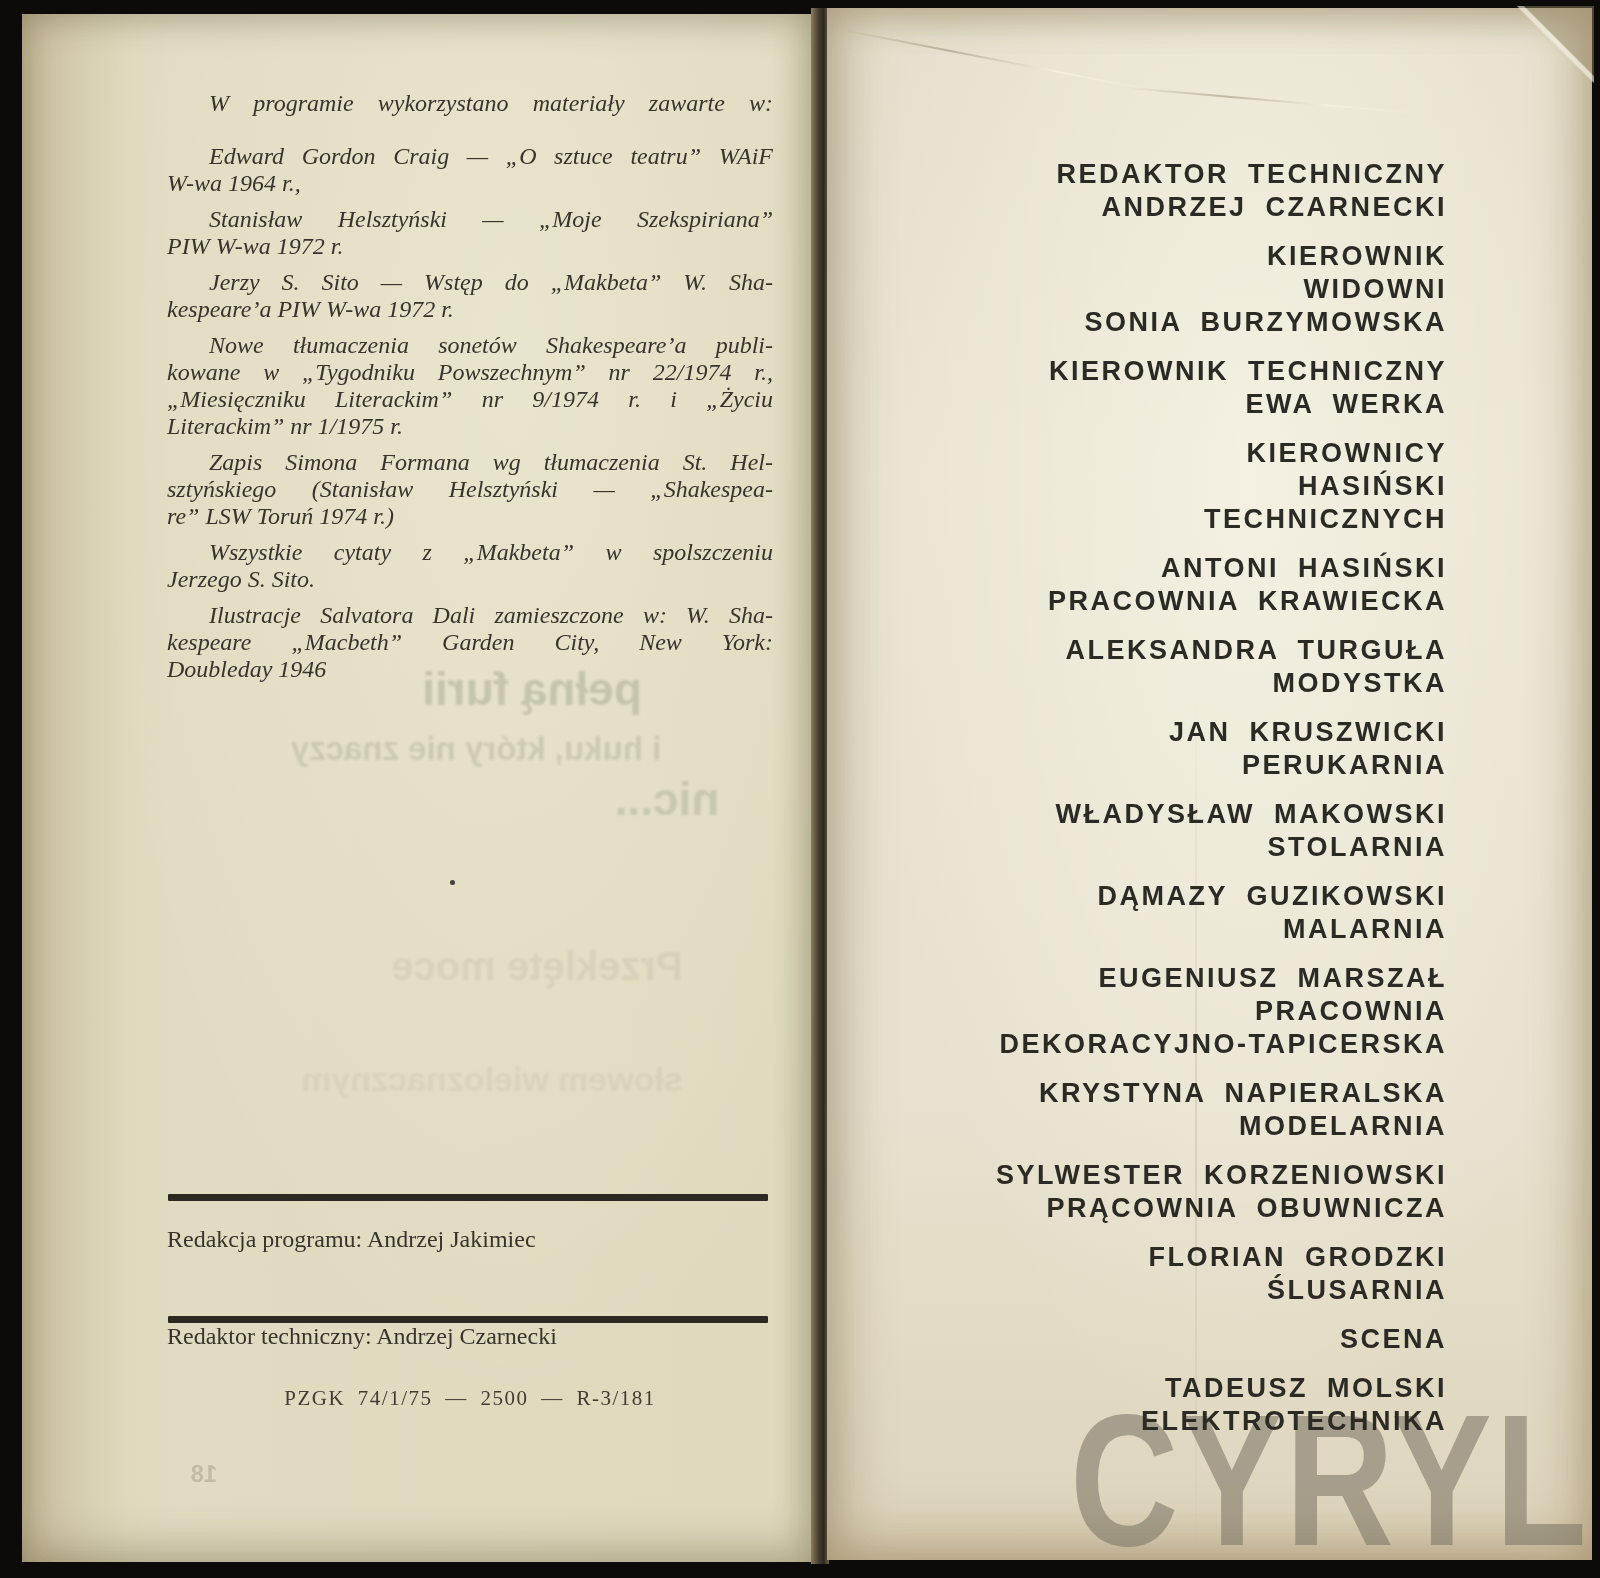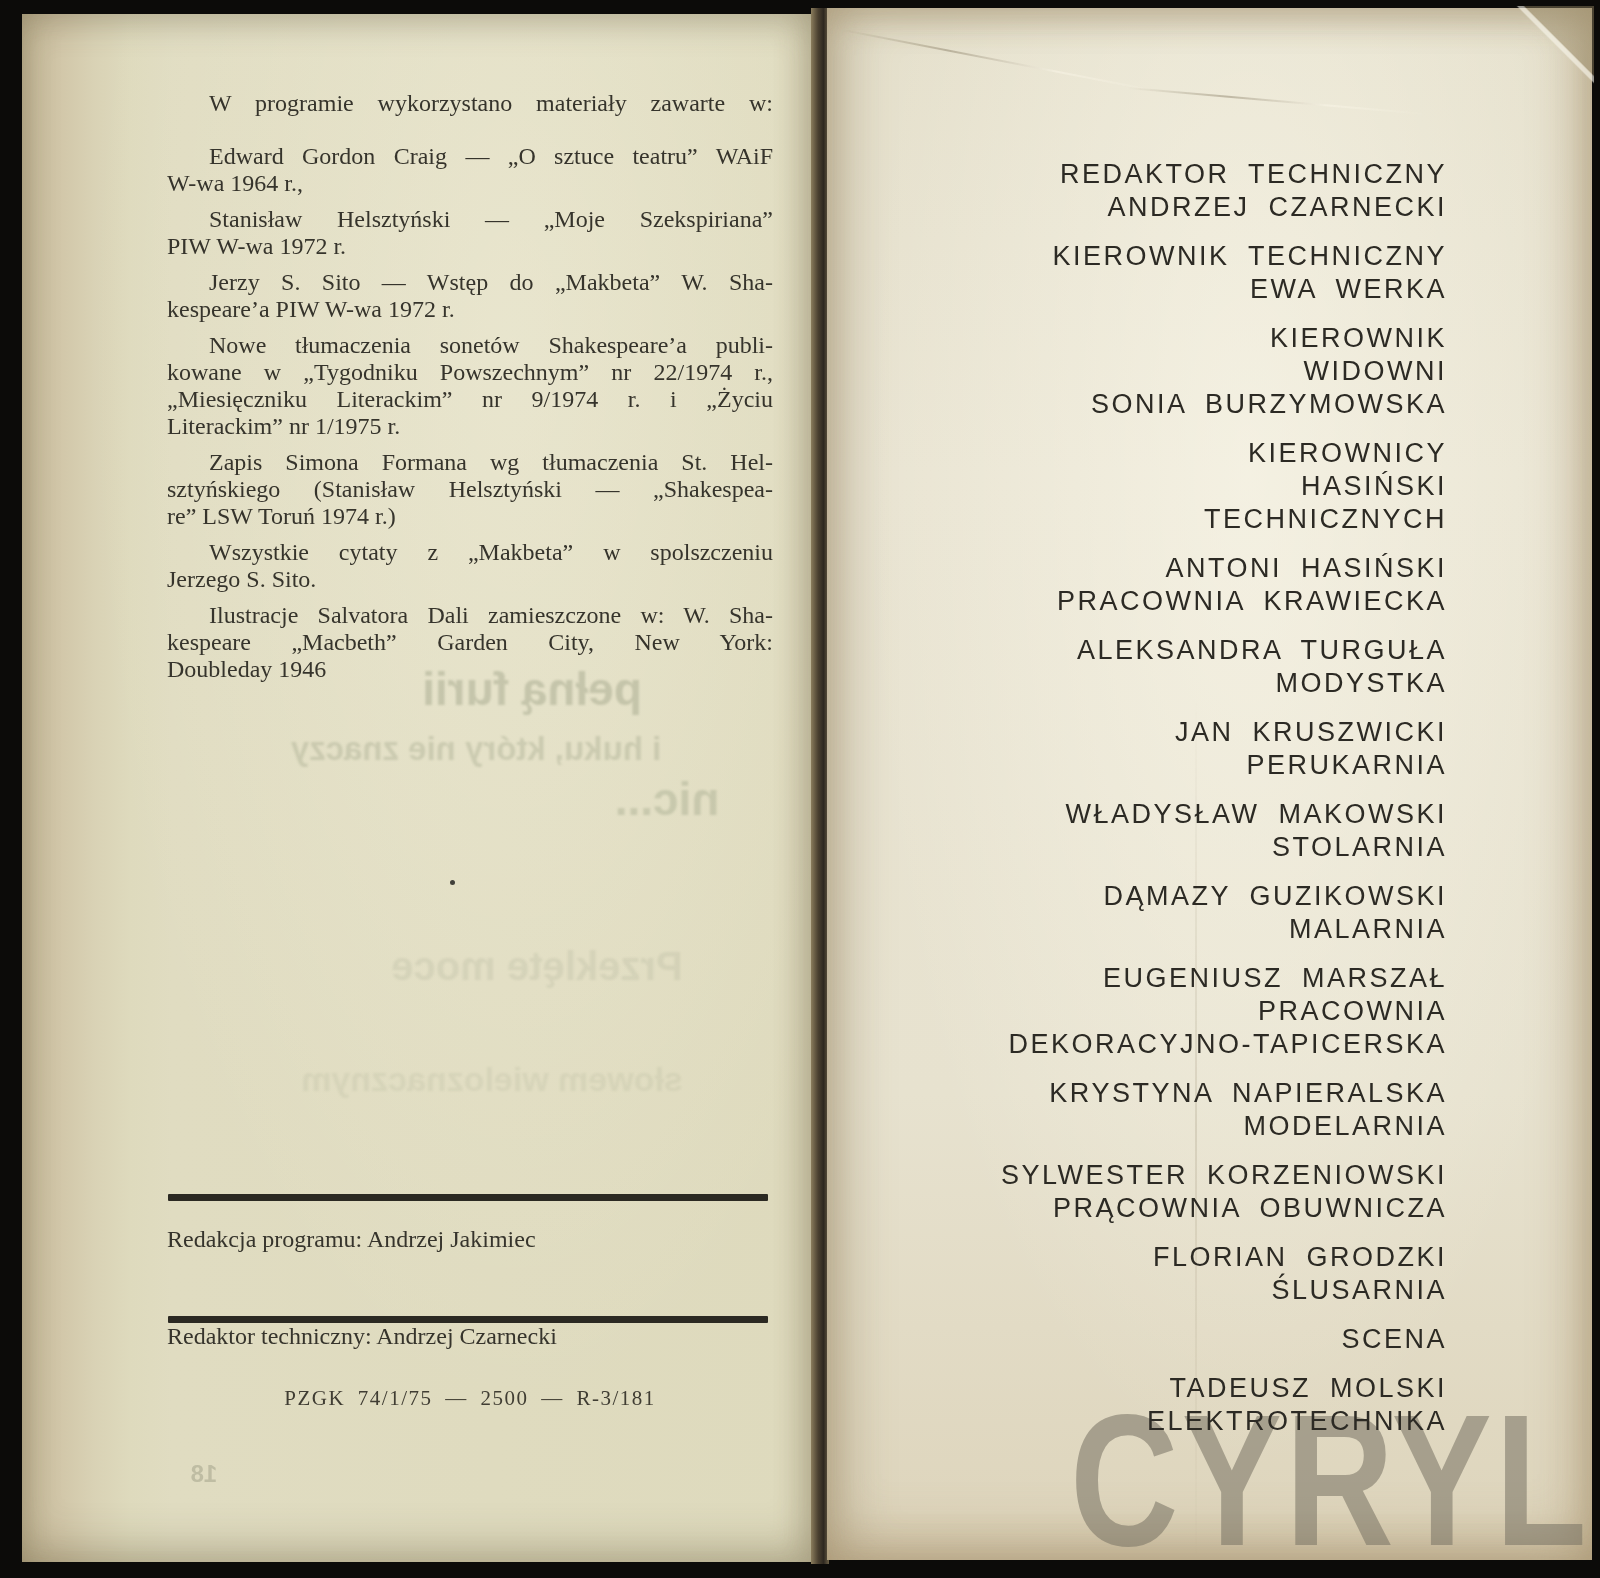--- a/index.html
+++ b/index.html
@@ -22,21 +22,21 @@
     box-shadow: inset 26px 0 46px rgba(120,100,65,.22),
                 inset -22px 0 44px rgba(150,125,85,.28),
                 inset 0 -26px 50px rgba(165,140,100,.30),
                 inset 0 14px 28px rgba(140,120,80,.20);}
   .gutter{position:absolute;left:811px;top:8px;width:18px;height:1556px;
     background:linear-gradient(90deg,#8a7c5c,#4a4030 40%,#2e2820 70%,#6b5f46);}
 
   
   .lp-text{position:absolute;left:145px;top:76px;width:606px;color:#36342c;
            font-size:24px;line-height:27px;}
-  .para{margin:0 0 9px 0;}
+  .para{margin:0 0 9px 0;font-style:italic;}
   .para.intro{margin-bottom:26px;}
   .ln{display:block;text-align:justify;text-align-last:justify;}
   .ln.last{text-align-last:left;}
   .ln.first{text-indent:42px;}
 
   .rule{position:absolute;left:146px;width:600px;height:7px;background:#2b2922;border-radius:1px;}
   .rule.r1{top:1180px;}
   .rule.r2{top:1302px;}
   .credit-line{position:absolute;left:145px;width:606px;color:#36342c;font-size:24px;}
   .credit-line.c1{top:1212px;}
@@ -50,21 +50,21 @@
   .ghost.g1{left:370px;top:648px;width:280px;font-size:46px;color:rgba(140,148,118,.36);}
   .ghost.g2{left:238px;top:716px;width:432px;font-size:33px;color:rgba(140,148,118,.28);}
   .ghost.g3{left:565px;top:758px;width:160px;font-size:46px;color:rgba(140,148,118,.30);}
   .ghost.g4{left:290px;top:930px;width:450px;font-size:40px;color:rgba(150,155,130,.17);}
   .ghost.g5{left:250px;top:1046px;width:440px;font-size:34px;color:rgba(150,155,130,.14);}
   .ghost.g6{left:152px;top:1446px;width:60px;font-size:24px;color:rgba(90,95,75,.25);filter:blur(.6px);}
   .speck{position:absolute;left:428px;top:866px;width:5px;height:5px;border-radius:50%;background:#41403a;}
 
   
   .staff{position:absolute;right:145px;top:150px;text-align:right;z-index:2;
-         font-family:"Liberation Sans",sans-serif;font-weight:400;font-size:27px;
+         font-family:"Liberation Sans",sans-serif;font-weight:700;font-size:27px;
          line-height:33px;letter-spacing:2.5px;word-spacing:9px;color:#2c2a24;}
   .staff-group{margin-bottom:16px;}
   .staff-group.section-start{margin-top:4px;}
   .staff-line{display:block;}
 
   .watermark{position:absolute;right:2px;bottom:-14px;z-index:1;line-height:1;
              font-family:"Liberation Sans",sans-serif;font-weight:700;font-size:188px;
              letter-spacing:4px;color:rgba(118,113,99,.55);
              transform:scaleX(.8);transform-origin:100% 100%;}
 
@@ -146,29 +146,29 @@
     <div class="crease cr3"></div>
 
     <div class="watermark">CYRYL</div>
 
     <div class="staff">
       <div class="staff-group">
         <span class="staff-line">REDAKTOR TECHNICZNY</span>
         <span class="staff-line">ANDRZEJ CZARNECKI</span>
       </div>
       <div class="staff-group">
-        <span class="staff-line">KIEROWNIK TECHNICZNY</span>
-        <span class="staff-line">EWA WERKA</span>
-      </div>
-      <div class="staff-group">
         <span class="staff-line">KIEROWNIK</span>
         <span class="staff-line">WIDOWNI</span>
         <span class="staff-line">SONIA BURZYMOWSKA</span>
       </div>
       <div class="staff-group">
+        <span class="staff-line">KIEROWNIK TECHNICZNY</span>
+        <span class="staff-line">EWA WERKA</span>
+      </div>
+      <div class="staff-group">
         <span class="staff-line">KIEROWNICY</span>
         <span class="staff-line">HASIŃSKI</span>
         <span class="staff-line">TECHNICZNYCH</span>
       </div>
       <div class="staff-group section-start">
         <span class="staff-line">ANTONI HASIŃSKI</span>
         <span class="staff-line">PRACOWNIA KRAWIECKA</span>
       </div>
       <div class="staff-group">
         <span class="staff-line">ALEKSANDRA TURGUŁA</span>

